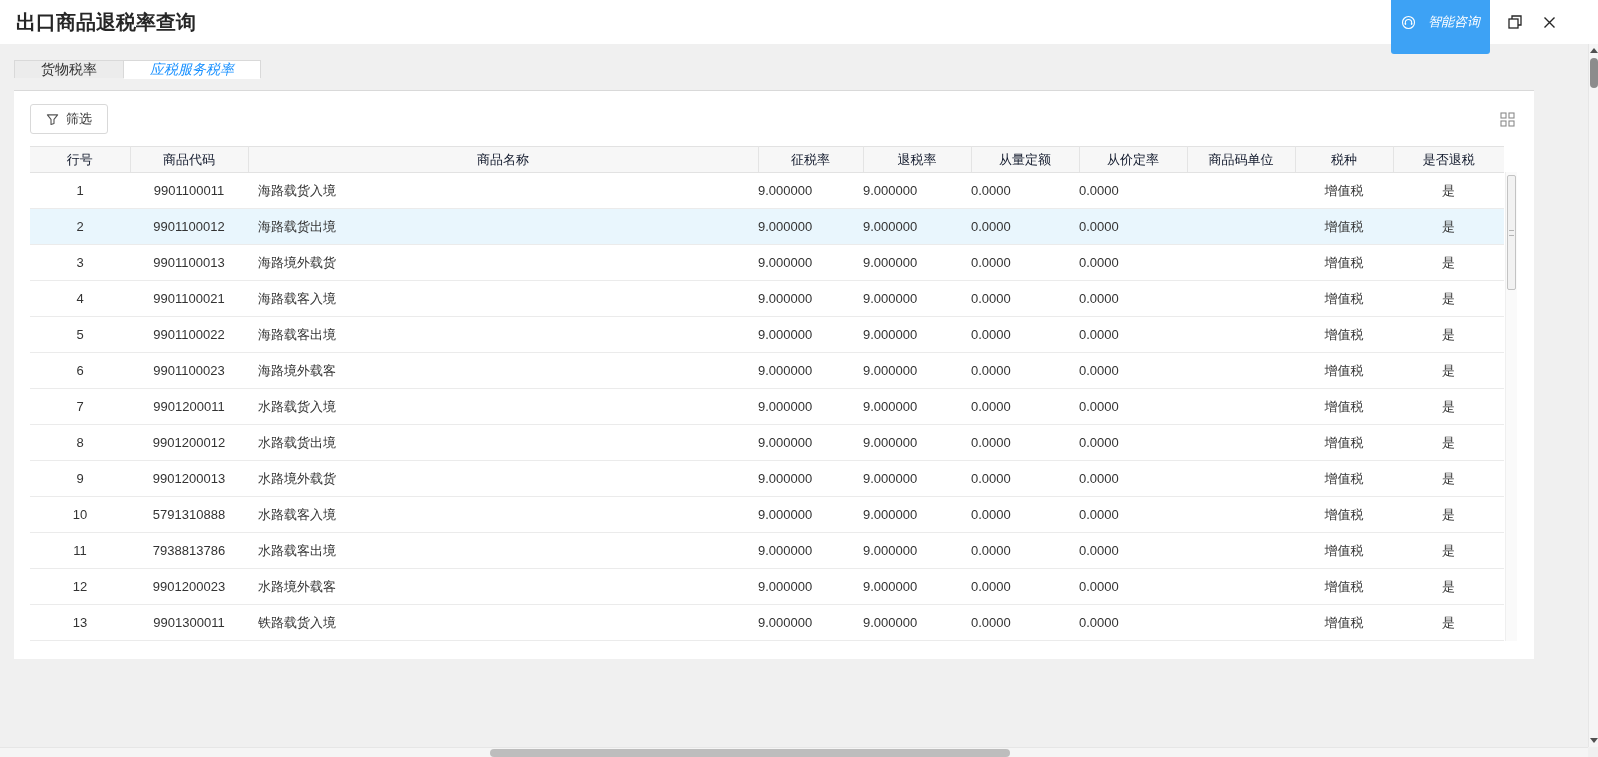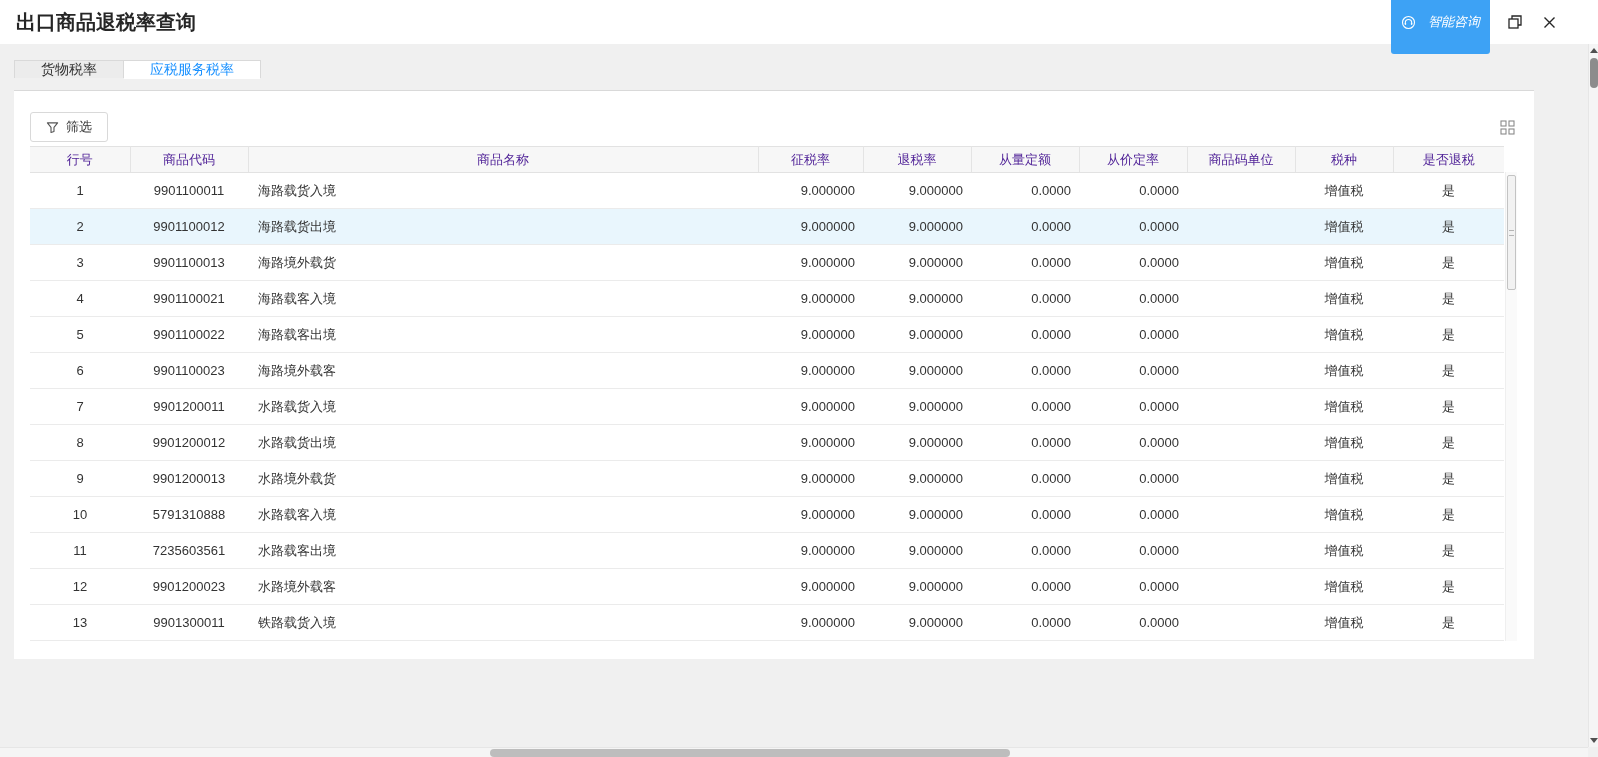--- a/index.html
+++ b/index.html
@@ -29,52 +29,52 @@
   
   .tabstrip {
     position:absolute; top:60px; left:14px; width:1520px; height:31px;
     display:flex; border-bottom:1px solid #d9d9d9;
   }
   .tab {
     height:18px; padding:0 26px; display:flex; align-items:center;
     font-size:14px; color:#333; background:#ececec;
     border:1px solid #d9d9d9; border-bottom:none; cursor:pointer;
   }
-  .tab + .tab { margin-left:-1px; }
+  .tab + .tab { margin-left:-1px;font-style:italic; }
   .tab.active { background:#ffffff; color:#1890ff; position:relative; }
   .tab.active::after { content:''; position:absolute; left:0; right:0; bottom:-1px; height:1px; background:#fff; }
 
   
   .panel {
     position:absolute; top:91px; left:14px; width:1520px; height:568px;
     background:#ffffff;
   }
-  .toolbar { position:absolute; top:13px; left:16px; right:16px; height:30px;margin-top:8px; }
+  .toolbar { position:absolute; top:13px; left:16px; right:16px; height:30px; }
   .filter-btn {
     display:inline-flex; align-items:center; gap:7px;
     background:#fff; border:1px solid #d9d9d9; border-radius:3px;
     padding:5px 15px; font-size:13px; color:#333; cursor:pointer;
   }
   .colsettings { position:absolute; right:2px; top:8px; width:16px; height:16px; cursor:pointer; }
 
   
   .table-wrap { position:absolute; top:55px; left:16px; width:1474px; }
   table { width:1474px; border-collapse:collapse; table-layout:fixed; font-size:13px; }
   thead th {
-    height:26px; background:#f7f7f7; font-weight:normal; color:#4c1d95;
+    height:26px; background:#f7f7f7; font-weight:normal; color:#0f172a;
     border-top:1px solid #e2e2e2; border-bottom:1px solid #e2e2e2;
     border-right:1px solid #e4e4e4; text-align:center; cursor:default;
   }
   thead th:last-child { border-right:none; }
   tbody td { height:36px; border-bottom:1px solid #ebebeb; color:#333; }
   tbody tr.hl { background:#e9f6fd; }
   .c0 { text-align:center; }
   .c1 { text-align:center; }
   .c2 { text-align:left; padding-left:10px; }
-  .c3,.c4,.c5,.c6 { text-align:right; padding-right:8px; }
+  .c3,.c4,.c5,.c6 { padding-right:8px; }
   .c7,.c8,.c9 { text-align:center; }
 
   
   .inner-scroll {
     position:absolute; left:1491px; top:81px; width:12px; height:469px;
     background:#fafafa; border-left:1px solid #efefef;
   }
   .inner-thumb {
     position:absolute; top:3px; left:1px; width:9px; height:115px;
     background:#f2f2f2; border:1px solid #c3c3c3; border-radius:2px;
@@ -306,21 +306,21 @@
             <td class="c3">9.000000</td>
             <td class="c4">9.000000</td>
             <td class="c5">0.0000</td>
             <td class="c6">0.0000</td>
             <td class="c7"></td>
             <td class="c8">增值税</td>
             <td class="c9">是</td>
           </tr>
           <tr>
             <td class="c0">11</td>
-            <td class="c1">7235603561</td>
+            <td class="c1">7938813786</td>
             <td class="c2">水路载客出境</td>
             <td class="c3">9.000000</td>
             <td class="c4">9.000000</td>
             <td class="c5">0.0000</td>
             <td class="c6">0.0000</td>
             <td class="c7"></td>
             <td class="c8">增值税</td>
             <td class="c9">是</td>
           </tr>
           <tr>

